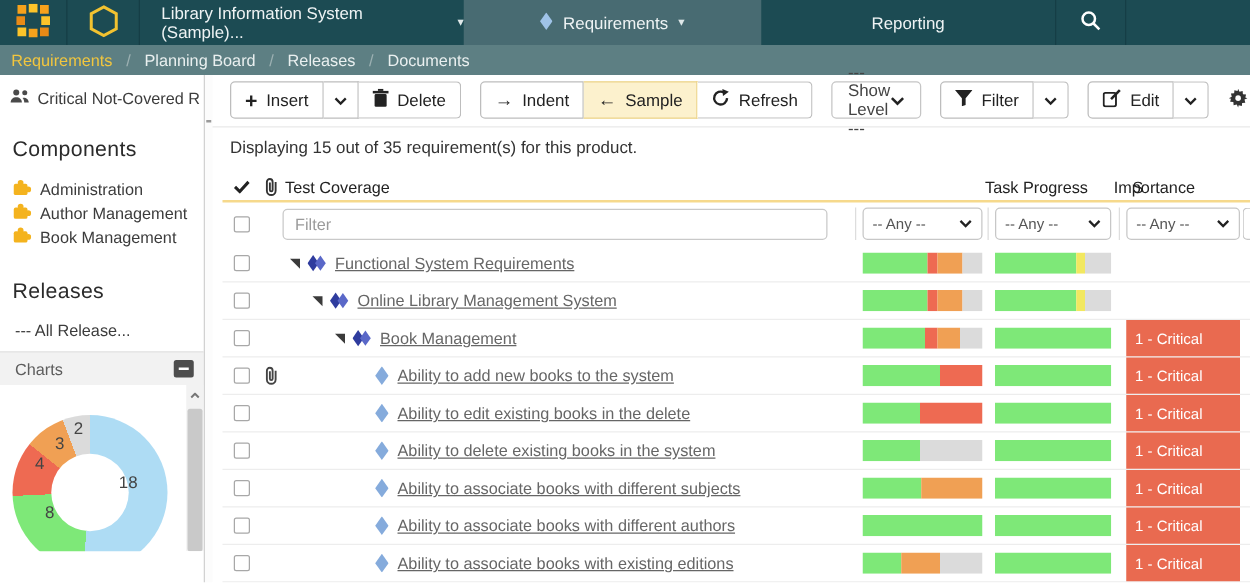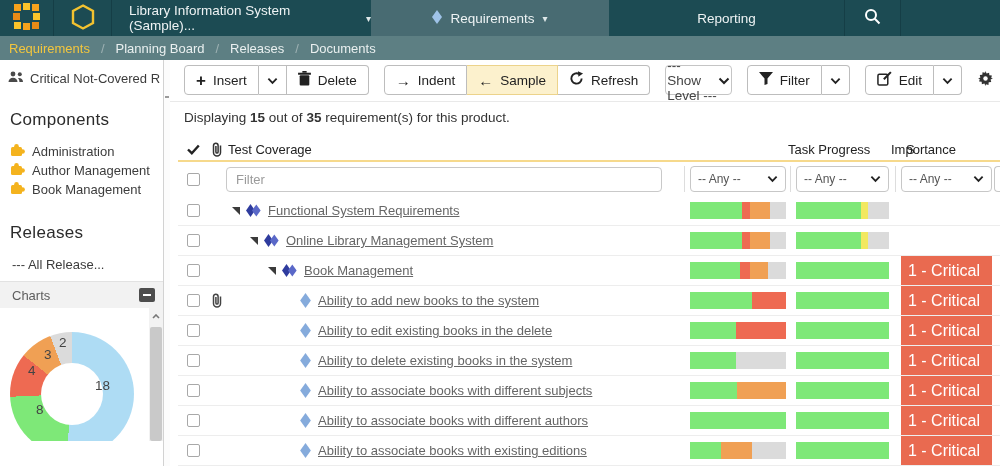--- a/index.html
+++ b/index.html
@@ -74,26 +74,26 @@
           gap:7px; padding:0 11px; font-size:13.5px; color:#222; cursor:pointer; }
   .btn-group .tbtn + .tbtn { border-left:none; }
   .btn-group .tbtn:first-child { border-radius:4px 0 0 4px; }
   .btn-group .tbtn:last-child { border-radius:0 4px 4px 0;text-align:center; }
   .btn-group .tbtn:only-child { border-radius:4px; }
   .tbtn.chev-only { padding:0 8px; }
   .tbtn.active { background:#fcf1cd; border-color:#ecd38b; }
   .plus-glyph { font-size:17px; font-weight:700; line-height:1; }
   .arrow-glyph { font-size:15px; font-weight:700; line-height:1; }
   .show-level { width:189px; height:30px; border:1px solid #c5c5c5; border-radius:4px;
-                display:flex; align-items:center; justify-content:space-between; padding:0 1px;
+                display:flex; align-items:center; justify-content:space-between; padding:0 12px;
                 color:#444; font-size:13.5px; margin-right:15px; cursor:pointer; }
   .gear-btn { margin-left:auto; cursor:pointer; display:flex; align-items:center; }
 
   .summary-line { position:absolute; left:14px; top:50px; font-size:13.5px; color:#333; }
-  .summary-line b { font-weight:700; }
+  .summary-line b { font-weight:400; }
 
   
   .table { position:absolute; left:8px; top:78px; width:822px; }
   .grid { display:grid; grid-template-columns:30px 18px 1fr 96px 10px 93px 12px 91px 8px;
           align-items:center; }
   .hdr-row { height:24px; border-bottom:2px solid #f6d98c; font-size:13px; color:#222; }
   .hdr-check, .hdr-clip { display:flex; justify-content:center; cursor:pointer; }
   .hdr-name { font-weight:700; cursor:pointer; }
   .col-hdr { cursor:pointer; white-space:nowrap; padding-left:2px; }
   .hdr-frag { overflow:hidden; white-space:nowrap; padding-left:5px; color:#222; }
@@ -117,21 +117,21 @@
   .grid-row { height:30px; border-bottom:1px solid #ededed; }
   .cell-name { display:flex; align-items:center; overflow:hidden; white-space:nowrap; }
   .indent { flex:none; }
   .tri { width:0; height:0; border-top:8px solid #3b3b3b; border-left:8px solid transparent;
          margin-right:6px; flex:none; cursor:pointer; }
   .icon-summary, .icon-leaf { margin-right:7px; flex:none; display:flex; }
   .req-link { color:#666; text-decoration:underline; cursor:pointer; }
   .bar { height:17px; display:flex; overflow:hidden; }
   .bar div { height:100%; }
   .imp { align-self:stretch; display:flex; align-items:center; padding-left:7px;
-         font-size:16px; color:#fff; }
+         font-size:12px; color:#fff; }
   .imp.filled { background:#e96a50; }
   .row-clip { display:flex; justify-content:center; }
 </style>
 </head>
 <body>
 
 <div class="topbar">
   <div class="logo-cell">
     <span>
       <svg width="27" height="27" viewBox="0 0 27 27">

